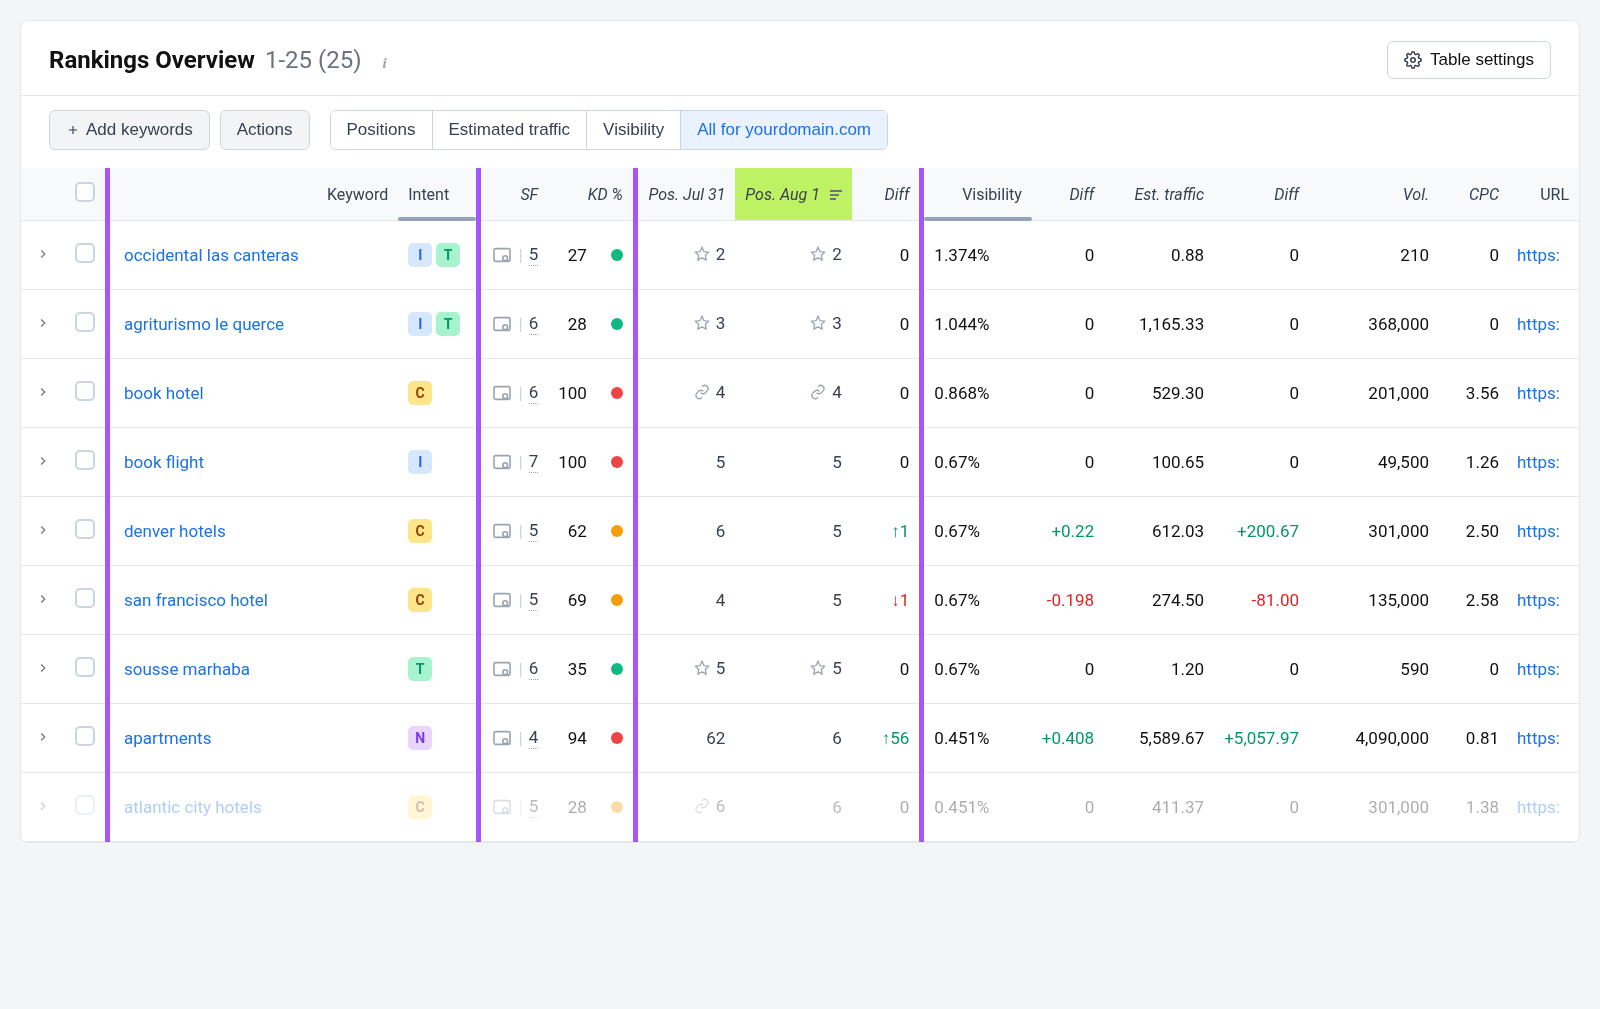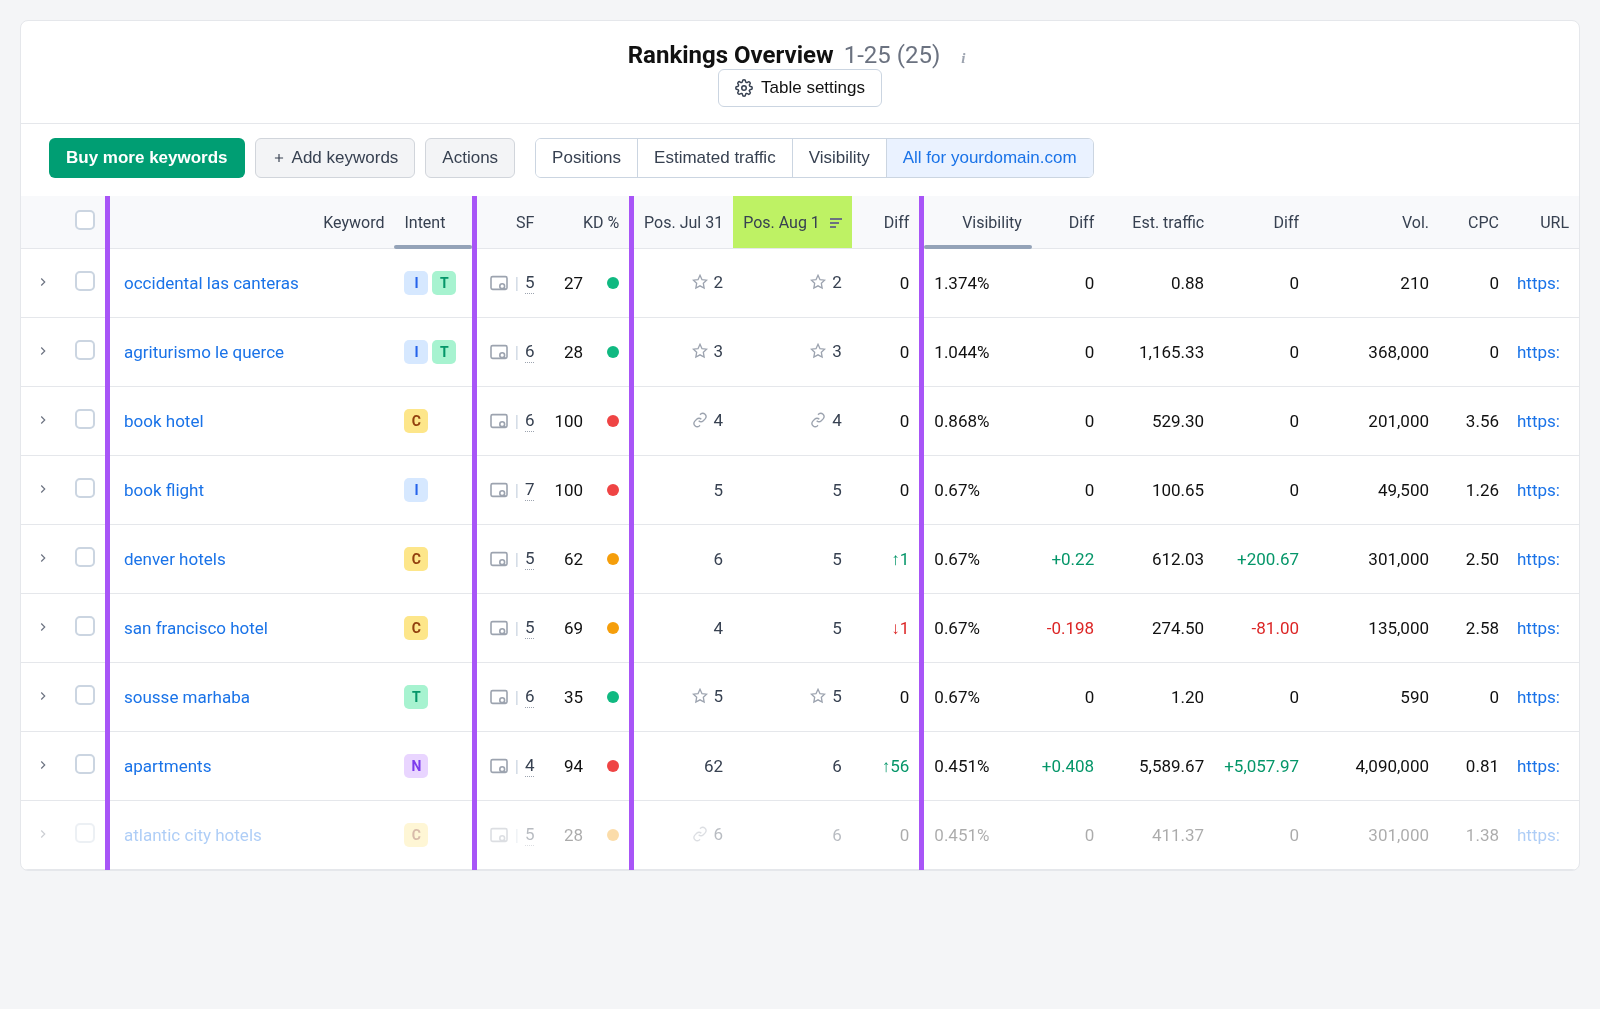--- a/index.html
+++ b/index.html
@@ -1,36 +1,36 @@
 <!DOCTYPE html>
 <html><head>
 <meta charset="utf-8">
 <style>
 * { box-sizing: border-box; margin: 0; padding: 0; }
 body { font-family: -apple-system, BlinkMacSystemFont, "Segoe UI", Roboto, Helvetica, Arial, sans-serif; background: #f4f5f7; padding: 20px; font-size: 16px; color: #111; }
 .panel { background: #fff; border: 1px solid #e5e7eb; border-radius: 8px; overflow: hidden; }
-.header { display: flex; align-items: center; justify-content: space-between; padding: 20px 28px 16px; border-bottom: 1px solid #e5e7eb; flex-direction: column; }
+.header { display: flex; align-items: center; justify-content: space-between; padding: 20px 28px 16px; border-bottom: 1px solid #e5e7eb; }
 .title-wrap { display: flex; align-items: baseline; gap: 10px; }
 .title { font-weight: 700; font-size: 24px; color: #111; }
 .subtitle { font-size: 24px; color: #6b7280; font-weight: 400; }
 .info-icon { width: 18px; height: 18px; display: inline-flex; align-items: center; justify-content: center; color: #9ca3af; font-style: italic; font-family: Georgia, serif; font-weight: 700; font-size: 15px; margin-left: 4px; }
 .settings-btn { display: flex; align-items: center; gap: 8px; border: 1px solid #cbd5e1; background: #fff; border-radius: 6px; padding: 8px 16px; font-size: 17px; color: #111; cursor: pointer; }
 .gear { width: 18px; height: 18px; }
 .toolbar { display: flex; align-items: center; gap: 10px; padding: 14px 28px 18px; flex-wrap: wrap; }
 .btn { border-radius: 6px; padding: 9px 16px; font-size: 17px; cursor: pointer; border: 1px solid transparent; display: inline-flex; align-items: center; gap: 6px; }
 .btn-green { background: #009e73; color: #fff; font-weight: 600; }
 .btn-light { background: #f3f4f6; color: #374151; border-color: #d1d5db; }
 .seg { display: inline-flex; border: 1px solid #cbd5e1; border-radius: 6px; overflow: hidden; margin-left: 10px; }
 .seg button { background: #fff; border: none; padding: 9px 16px; font-size: 17px; color: #374151; cursor: pointer; border-right: 1px solid #cbd5e1; }
 .seg button:last-child { border-right: none; }
 .seg button.active { background: #eaf2ff; color: #1a73e8; font-weight: 500; }
 .table-wrap { overflow-x: auto; }
 table { border-collapse: collapse; width: 100%; min-width: 1500px; }
 thead th { background: #f8f9fb; text-align: right; font-weight: 400; color: #374151; font-size: 16px; padding: 14px 10px; border-bottom: 1px solid #e5e7eb; white-space: nowrap; position: relative; }
-thead th.right { text-align: right; }
+thead th.right { text-align: right; font-style: italic; }
 thead th.col-sorted { background:#bef264; }
 .scroll-indicator{ position:absolute; bottom:-1px; left:0; right:0; height:4px; background:#94a3b8; border-radius:2px; }
 tbody td { padding: 22px 10px; border-bottom: 1px solid #e5e7eb; vertical-align: middle; font-size: 17px; white-space: nowrap; }
 tbody td.right { text-align: right; }
 .chev { width: 14px; height: 14px; display: inline-block; }
 .checkbox { width: 20px; height: 20px; border: 2px solid #cbd5e1; border-radius: 5px; display: inline-block; background: #fff; }
 .keyword-link { color: #1a73e8; text-decoration: none; cursor: pointer; }
 .intent-badges { display: inline-flex; gap: 4px; }
 .badge { display: inline-flex; align-items: center; justify-content: center; width: 24px; height: 24px; border-radius: 5px; font-size: 14px; font-weight: 700; }
 .badge-I { background: #d6e8ff; color: #2563eb; }
@@ -76,21 +76,20 @@
     <button class="settings-btn">
       <svg class="gear" viewBox="0 0 24 24" fill="none" stroke="#374151" stroke-width="2">
           <circle cx="12" cy="12" r="3"></circle>
           <path d="M19.4 15a1.7 1.7 0 0 0 .34 1.87l.06.06a2 2 0 1 1-2.83 2.83l-.06-.06a1.7 1.7 0 0 0-1.87-.34 1.7 1.7 0 0 0-1 1.56V21a2 2 0 1 1-4 0v-.09a1.7 1.7 0 0 0-1-1.56 1.7 1.7 0 0 0-1.87.34l-.06.06a2 2 0 1 1-2.83-2.83l.06-.06a1.7 1.7 0 0 0 .34-1.87 1.7 1.7 0 0 0-1.56-1H3a2 2 0 1 1 0-4h.09a1.7 1.7 0 0 0 1.56-1 1.7 1.7 0 0 0-.34-1.87l-.06-.06a2 2 0 1 1 2.83-2.83l.06.06a1.7 1.7 0 0 0 1.87.34H9a1.7 1.7 0 0 0 1-1.56V3a2 2 0 1 1 4 0v.09a1.7 1.7 0 0 0 1 1.56 1.7 1.7 0 0 0 1.87-.34l.06-.06a2 2 0 1 1 2.83 2.83l-.06.06a1.7 1.7 0 0 0-.34 1.87V9a1.7 1.7 0 0 0 1.56 1H21a2 2 0 1 1 0 4h-.09a1.7 1.7 0 0 0-1.56 1z"></path>
         </svg>
       <span>Table settings</span>
     </button>
   </div>
 
   <div class="toolbar">
-    <button class="btn btn-green">Buy more keywords</button>
     <button class="btn btn-light">
       <svg width="14" height="14" viewBox="0 0 24 24" stroke="#374151" stroke-width="2">
           <line x1="12" y1="5" x2="12" y2="19"></line>
           <line x1="5" y1="12" x2="19" y2="12"></line>
         </svg>
       <span>Add keywords</span>
     </button>
     <button class="btn btn-light">Actions</button>
     <div class="seg" id="seg-control">
         <button>Positions</button>

